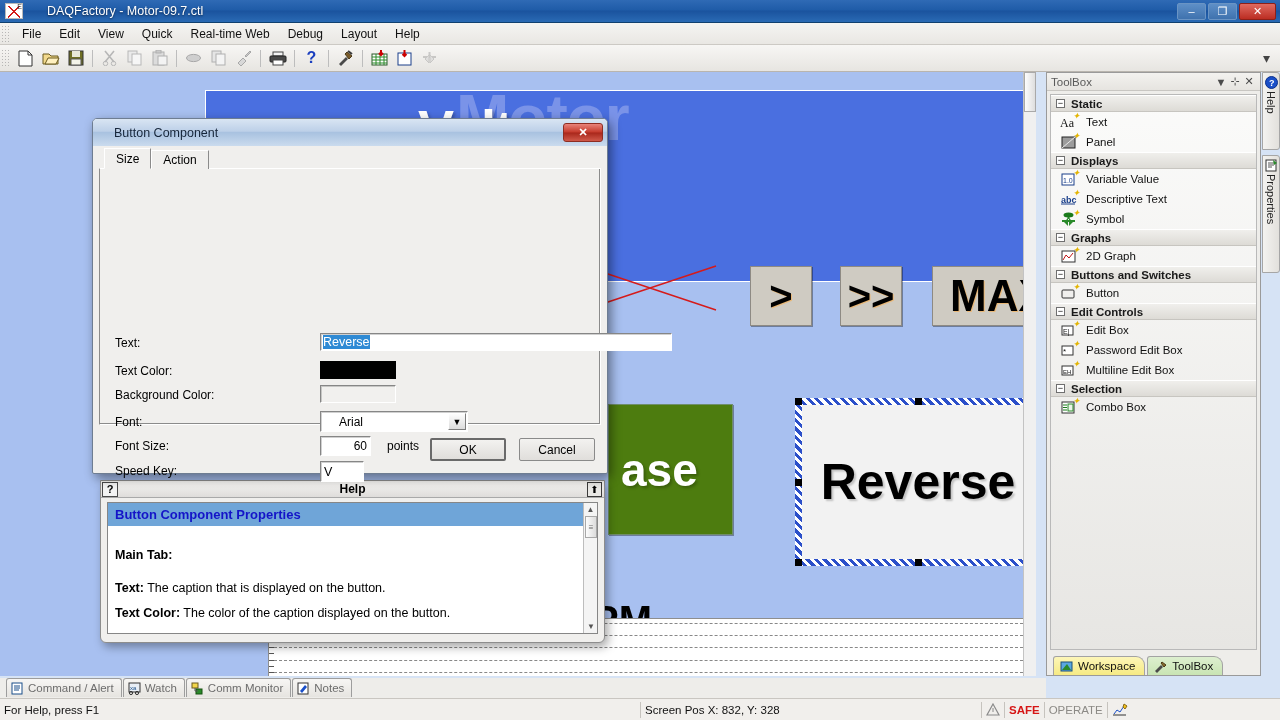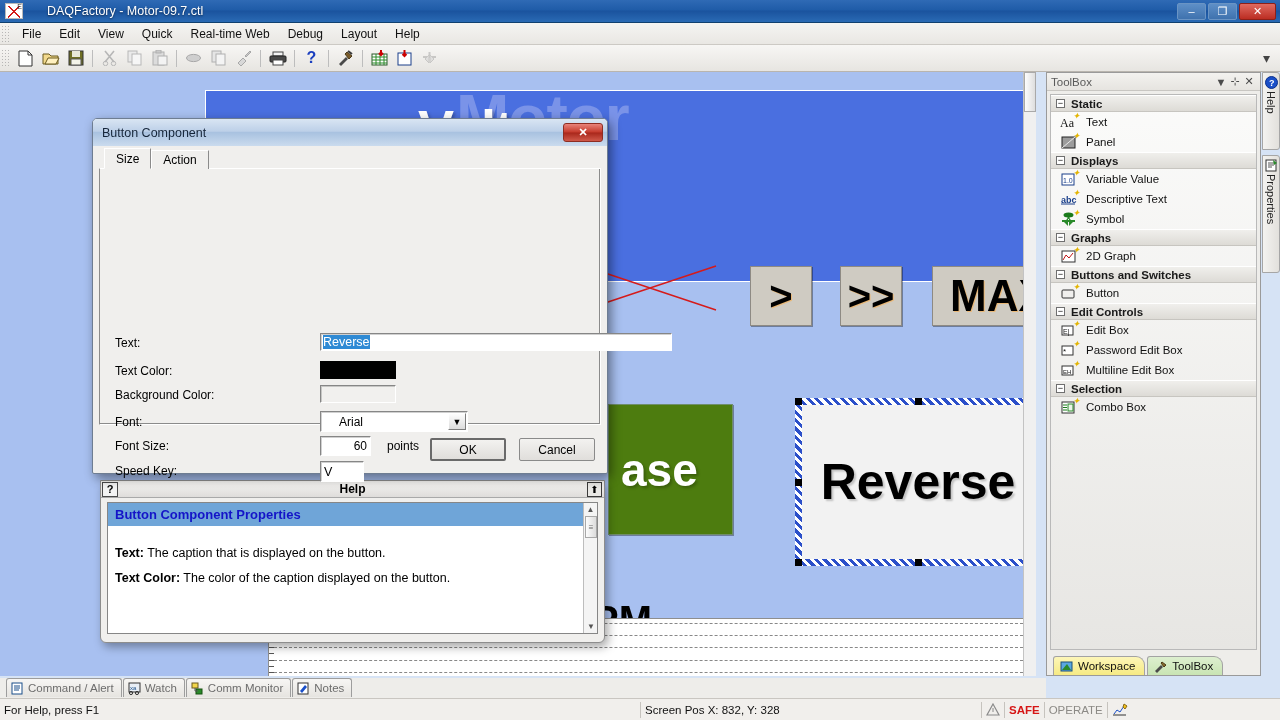--- a/index.html
+++ b/index.html
@@ -231,21 +231,21 @@
   #dialog{
     position:absolute; left:92px; top:118px; width:516px; height:356px;
     background:#f0efed; border:1px solid #6e7d92; border-radius:5px 5px 2px 2px;
     box-shadow:3px 4px 11px rgba(0,0,0,.45);
   }
   #dlg-title{
     height:27px; border-radius:4px 4px 0 0;
     background:linear-gradient(to bottom,#d9e5f3 0%,#bdd0e8 45%,#a9c2e0 50%,#cadbee 100%);
     display:flex; align-items:center; padding:0 4px 0 9px;
   }
-  #dlg-title .t{ flex:1 1 auto; font-size:12.5px; color:#16263a; }
+  #dlg-title .t{ flex:1 1 auto; font-size:12.5px; color:#16263a;margin-left:12px; }
   #dlg-close{
     width:40px; height:19px; border:1px solid #8e2d22; border-radius:3px;
     background:linear-gradient(to bottom,#e9837a 0%,#c53a2c 48%,#a9271b 52%,#d0594a 100%);
     color:#fff; font-size:11px; font-weight:bold;
     display:flex; align-items:center; justify-content:center;
   }
   #dlg-body{ position:absolute; left:6px; top:30px; right:6px; bottom:6px; }
   #tabstrip{ height:20px; display:flex; align-items:flex-end; padding-left:5px; position:relative; z-index:2;}
   .dtab2{
     height:19px; padding:0 11px; display:flex; align-items:center;
@@ -807,20 +807,21 @@
 
 <div id="helpwin">
   <div id="help-title">
     <div class="qm">?</div>
     <div class="ht">Help</div>
     <div class="pin">⬆</div>
   </div>
   <div id="help-content">
     <div id="help-h1">Button Component Properties</div>
     <div id="help-body">
+      <div style="font-weight:bold;margin-top:10px">Main Tab:</div>
       <div style="margin-top:8px">
         <b>Text:</b><span> The caption that is displayed on the button.</span>
       </div>
       <div>
         <b>Text Color:</b><span> The color of the caption displayed on the button.</span>
       </div>
     </div>
     <div id="help-scroll">
       <div class="arw">▲</div>
       <div class="thumb2">≡</div>

